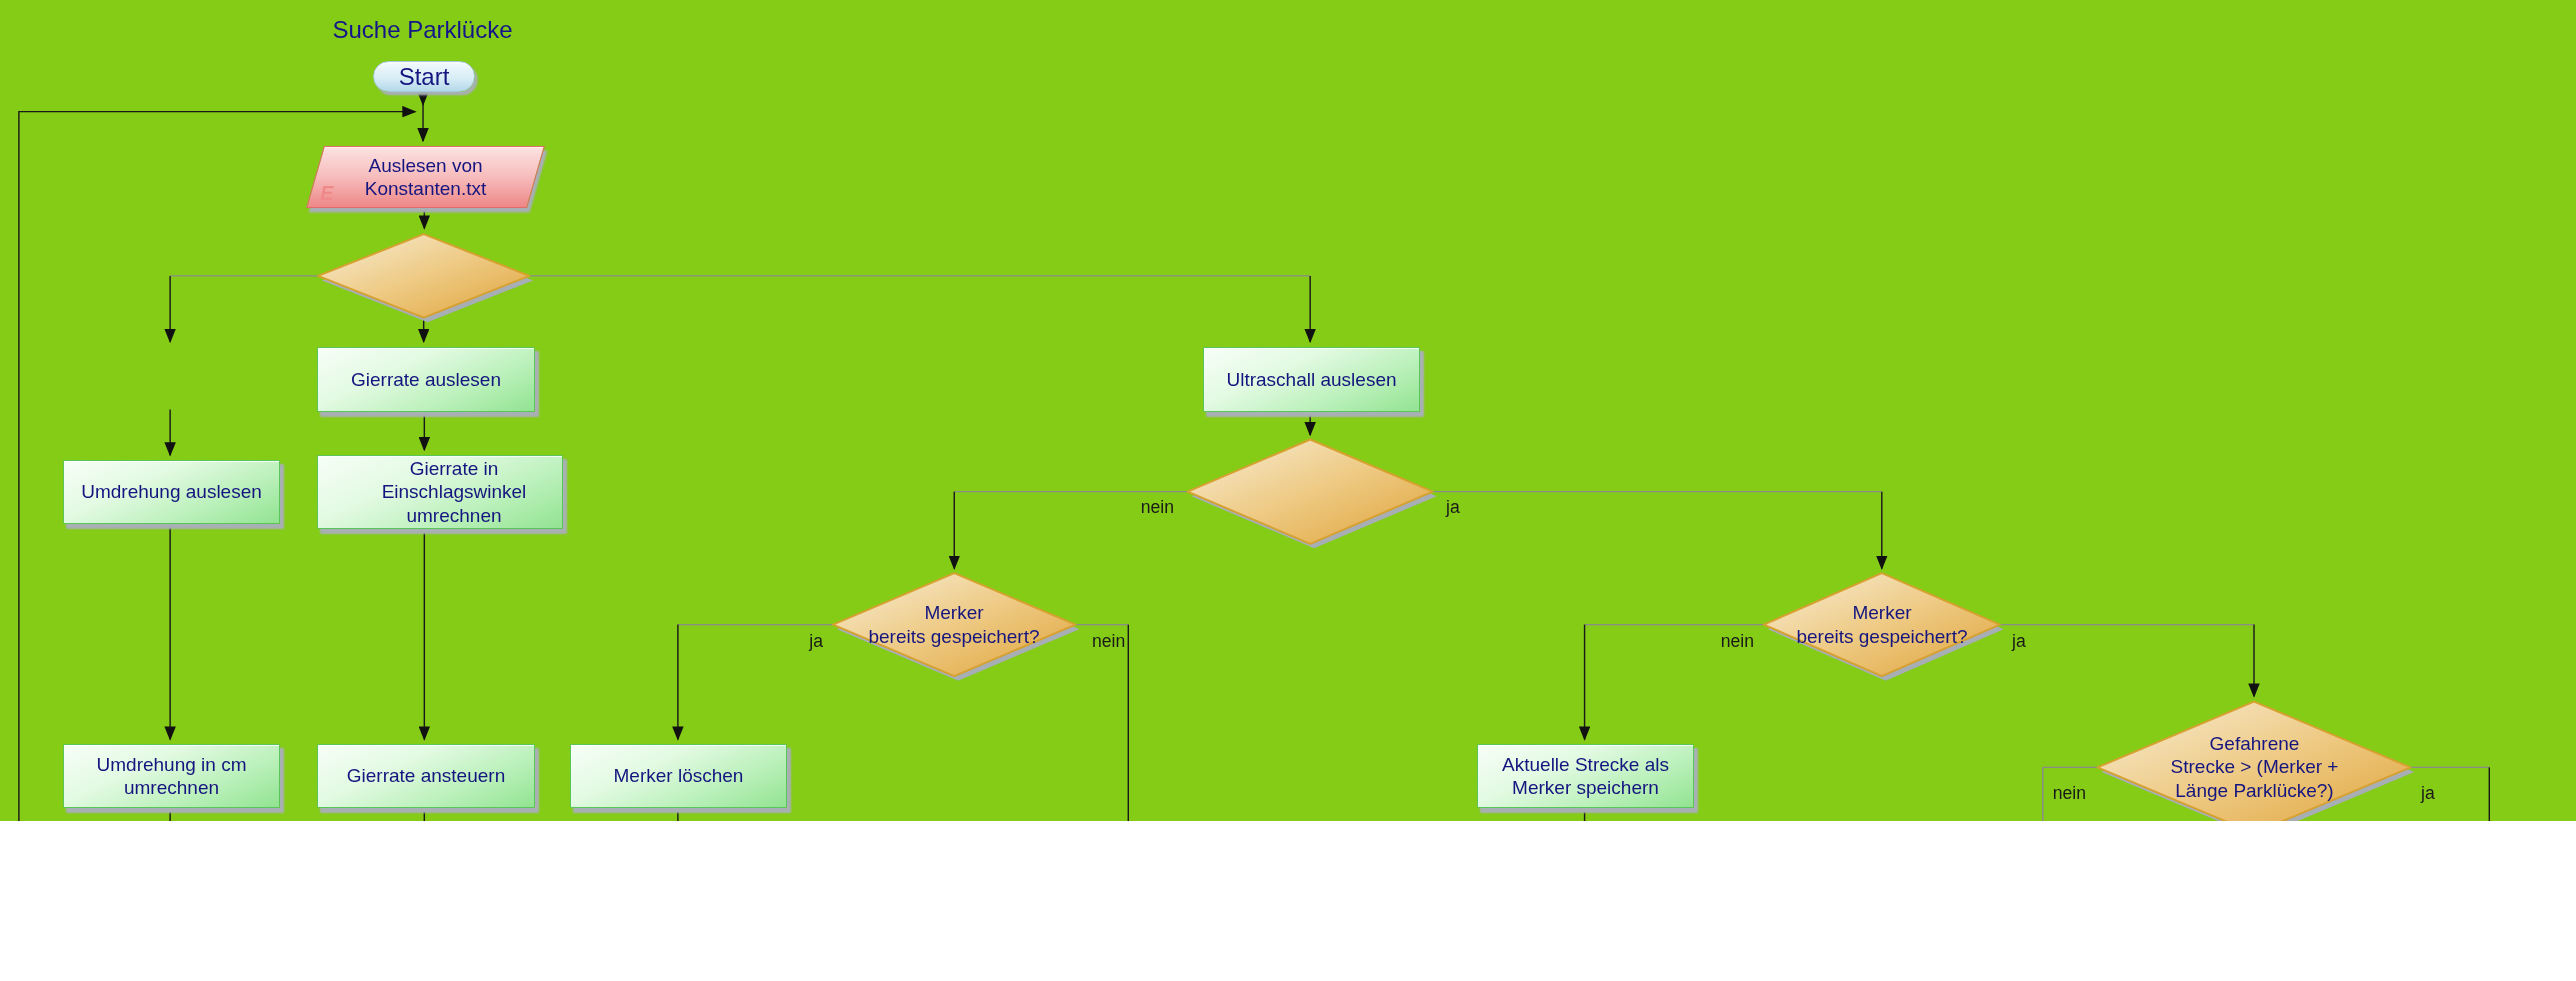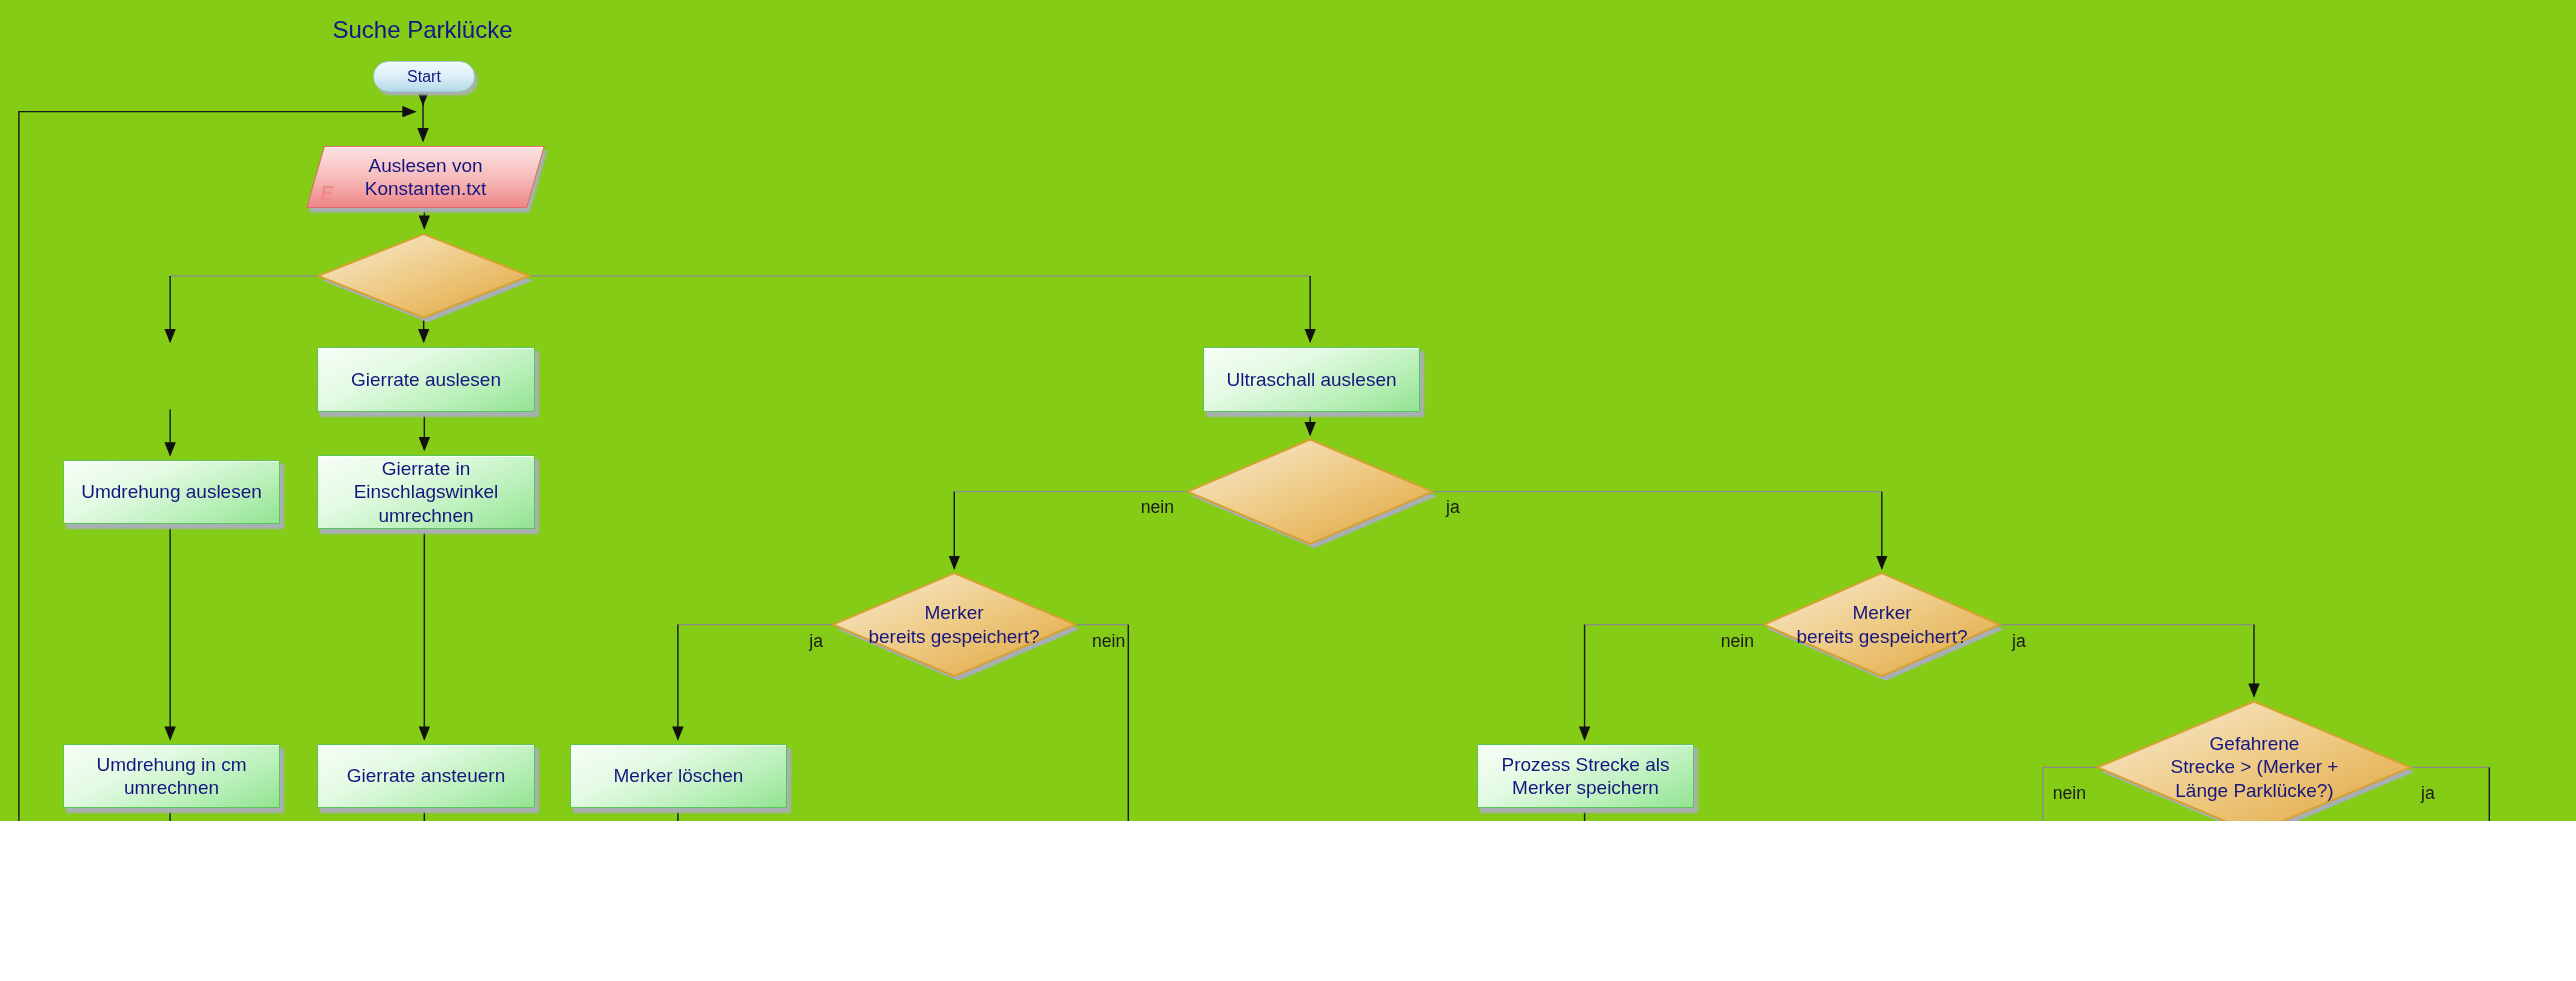--- a/index.html
+++ b/index.html
@@ -10,21 +10,21 @@
   .wires{position:absolute;left:0;top:0;z-index:1;}
   .node{position:absolute;z-index:2;display:flex;align-items:center;justify-content:center;
     text-align:center;color:#15157f;font-size:19px;line-height:1.22;white-space:pre-line;}
   .process{
     background:linear-gradient(155deg,#f7fef7 0%,#e3fae3 35%,#b9f0b9 70%,#92e392 100%);
     border:1.3px solid #59c659;border-radius:1.3px;
     box-shadow:3.9px 4.6px 2px #a8afb5, inset 0 0.7px 0 #ffffff;
   }
   .terminal{
     background:linear-gradient(180deg,#f2fafd 0%,#d8edf6 55%,#b4d9e9 100%);
-    border:1.3px solid #a3cadb;border-radius:15.6px;font-size:16px;
+    border:1.3px solid #a3cadb;border-radius:15.6px;font-size:24px;
     box-shadow:2.6px 3.3px 2px #a8afb5, inset 0 1.3px 0 rgba(255,255,255,.9);
   }
   .io{
     background:linear-gradient(180deg,#fce2e2 0%,#f7bcbc 50%,#ee8787 100%);
     border:1.3px solid #e06c6c;
     box-shadow:3.9px 4.6px 2px #a8afb5, inset 0 0.7px 0 rgba(255,255,255,.7);
     transform:skewX(-16deg);
   }
   .io-inner{position:absolute;inset:0;transform:skewX(16deg);
     display:flex;align-items:center;justify-content:center;white-space:pre-line;}
@@ -123,28 +123,28 @@
 
   <div class="node io" style="left:315px;top:146px;width:219px;height:60px;">
     <div class="io-inner">Auslesen von
 Konstanten.txt</div>
     <div class="io-badge">E</div>
   </div>
 
   <div class="node process" style="left:1203px;top:347px;width:215px;height:63px;">Ultraschall auslesen</div>
   <div class="node process" style="left:317px;top:347px;width:216px;height:63px;">Gierrate auslesen</div>
   <div class="node process" style="left:63px;top:460px;width:215px;height:62px;">Umdrehung auslesen</div>
-  <div class="node process" style="left:317px;top:455px;width:216px;height:72px;">Gierrate in
+  <div class="node process" style="left:317px;top:455px;width:216px;height:72px;padding-left:28px;">Gierrate in
 Einschlagswinkel
 umrechnen</div>
   <div class="node process" style="left:63px;top:744px;width:215px;height:62px;">Umdrehung in cm
 umrechnen</div>
   <div class="node process" style="left:317px;top:744px;width:216px;height:62px;">Gierrate ansteuern</div>
   <div class="node process" style="left:570px;top:744px;width:215px;height:62px;">Merker löschen</div>
-  <div class="node process" style="left:1477px;top:744px;width:215px;height:62px;">Prozess Strecke als
+  <div class="node process" style="left:1477px;top:744px;width:215px;height:62px;">Aktuelle Strecke als
 Merker speichern</div>
 
   <div class="dlabel" style="left:833px;top:573px;width:242px;height:103px;">Merker
 bereits gespeichert?</div>
   <div class="dlabel" style="left:1764px;top:573px;width:236px;height:103px;">Merker
 bereits gespeichert?</div>
   <div class="dlabel" style="left:2098px;top:701px;width:313px;height:132px;">Gefahrene
 Strecke &gt; (Merker +
 Länge Parklücke?)</div>
 

